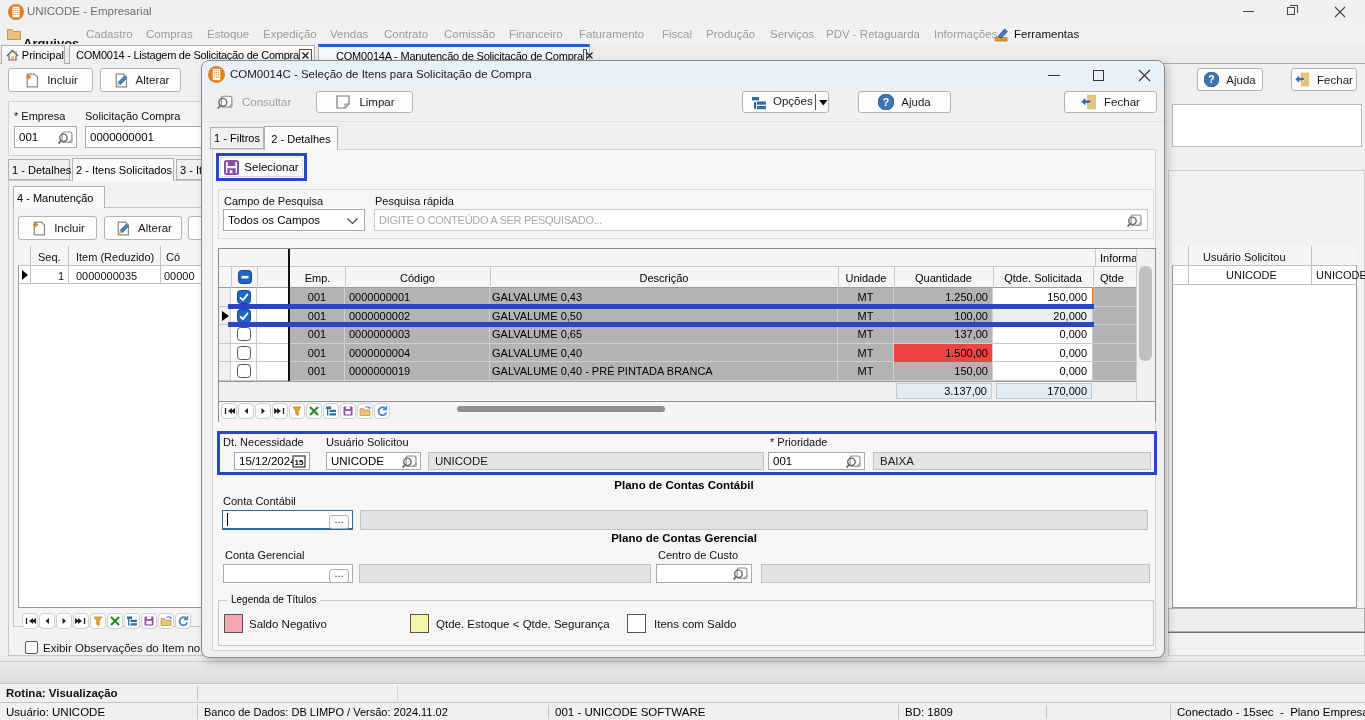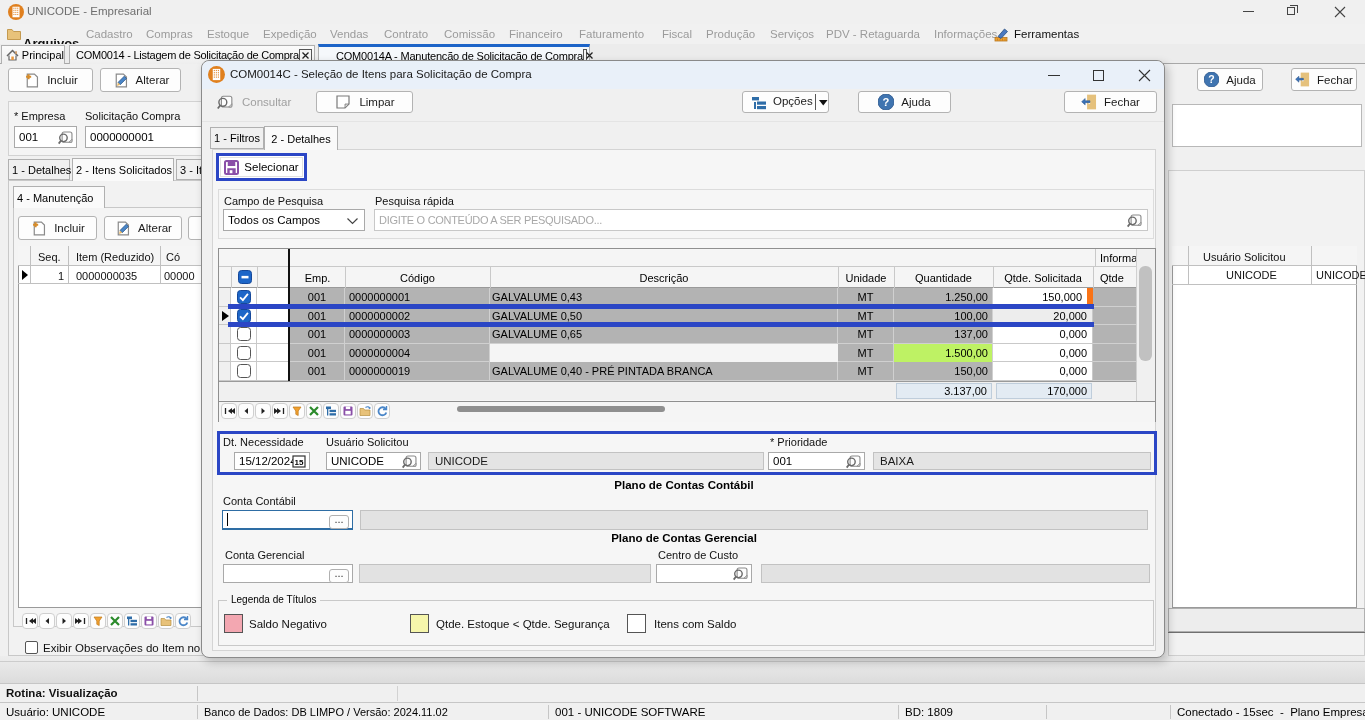--- a/index.html
+++ b/index.html
@@ -389,21 +389,21 @@
               <rect x="0.5" y="0.5" width="13" height="13" rx="3" fill="#1d66c8" stroke="#15489a"></rect>
               <path d="M3.08 7.28 L5.88 10.08 L10.92 3.9200000000000004" stroke="#fff" stroke-width="1.8" fill="none"></path>
             </svg>
           </div>
           <div style="position:absolute;left:38px;top:0;width:31px;height:18.5px;background:#fff;border-bottom:1px solid #c9c9c9"></div>
           <div style="position:absolute;left:71px;top:0;width:55px;height:18.5px;background:#b3b3b3;border-bottom:1px solid #d0d0d0;border-right:1px solid #d0d0d0;text-align:center;padding-top:3px;font-size:11px">001</div>
           <div style="position:absolute;left:126px;top:0;width:145px;height:18.5px;background:#b3b3b3;border-bottom:1px solid #d0d0d0;border-right:1px solid #d0d0d0;padding:3px 0 0 4px;font-size:11px">0000000001</div>
           <div style="position:absolute;left:271px;top:0;width:348px;height:18.5px;background:#b3b3b3;border-bottom:1px solid #d0d0d0;border-right:1px solid #d0d0d0;padding:3px 0 0 2px;font-size:11px">GALVALUME 0,43</div>
           <div style="position:absolute;left:619px;top:0;width:56px;height:18.5px;background:#b3b3b3;border-bottom:1px solid #d0d0d0;border-right:1px solid #d0d0d0;text-align:center;padding-top:3px;font-size:11px">MT</div>
           <div style="position:absolute;left:675px;top:0;width:99px;height:18.5px;background:#b3b3b3;border-bottom:1px solid #d0d0d0;border-right:1px solid #d0d0d0;text-align:right;padding:3px 4px 0 0;font-size:11px">1.250,00</div>
-          <div style="position:absolute;left:774px;top:0;width:100px;height:18.5px;background:#fff;border-bottom:1px solid #c9c9c9;border-right:6px solid #f97316;text-align:right;padding:3px 5px 0 0;font-size:11px">150,000</div>
+          <div style="position:absolute;left:774px;top:0;width:100px;height:18.5px;background:#fff;border-bottom:1px solid #c9c9c9;border-right:1px solid #f97316;text-align:right;padding:3px 5px 0 0;font-size:11px">150,000</div>
           <div style="position:absolute;left:874px;top:0;width:43px;height:18.5px;background:#b3b3b3;border-bottom:1px solid #d0d0d0"></div>
         </div>
         <div style="position:absolute;left:0;top:18.5px;width:936px;height:18.5px">
           <div style="position:absolute;left:0;top:0;width:12px;height:18.5px;background:#f0f0f0;border-bottom:1px solid #c9c9c9;border-right:1px solid #c9c9c9"></div>
           <svg style="position:absolute;left:2px;top:4px" width="9" height="10">
             <path d="M1 0 L8 5 L1 10 z" fill="#000"></path>
           </svg>
           <div style="position:absolute;left:12px;top:0;width:26px;height:18.5px;background:#fff;border-bottom:1px solid #c9c9c9;border-right:1px solid #c9c9c9"></div>
           <div style="position:absolute;left:18px;top:2px">
             <svg width="14" height="14">
@@ -441,22 +441,23 @@
           <div style="position:absolute;left:0;top:0;width:12px;height:18.5px;background:#f0f0f0;border-bottom:1px solid #c9c9c9;border-right:1px solid #c9c9c9"></div>
           <div style="position:absolute;left:12px;top:0;width:26px;height:18.5px;background:#fff;border-bottom:1px solid #c9c9c9;border-right:1px solid #c9c9c9"></div>
           <div style="position:absolute;left:18px;top:2px">
             <svg width="14" height="14">
               <rect x="0.5" y="0.5" width="13" height="13" rx="3" fill="#fff" stroke="#555"></rect>
             </svg>
           </div>
           <div style="position:absolute;left:38px;top:0;width:31px;height:18.5px;background:#fff;border-bottom:1px solid #c9c9c9"></div>
           <div style="position:absolute;left:71px;top:0;width:55px;height:18.5px;background:#b3b3b3;border-bottom:1px solid #d0d0d0;border-right:1px solid #d0d0d0;text-align:center;padding-top:3px;font-size:11px">001</div>
           <div style="position:absolute;left:126px;top:0;width:145px;height:18.5px;background:#b3b3b3;border-bottom:1px solid #d0d0d0;border-right:1px solid #d0d0d0;padding:3px 0 0 4px;font-size:11px">0000000004</div>
+          <div style="position:absolute;left:271px;top:0;width:348px;height:18.5px;background:#b3b3b3;border-bottom:1px solid #d0d0d0;border-right:1px solid #d0d0d0;padding:3px 0 0 2px;font-size:11px">GALVALUME 0,40</div>
           <div style="position:absolute;left:619px;top:0;width:56px;height:18.5px;background:#b3b3b3;border-bottom:1px solid #d0d0d0;border-right:1px solid #d0d0d0;text-align:center;padding-top:3px;font-size:11px">MT</div>
-          <div style="position:absolute;left:675px;top:0;width:99px;height:18.5px;background:#bef264;border-bottom:1px solid #d0d0d0;border-right:1px solid #d0d0d0;text-align:right;padding:3px 4px 16px 0;font-size:11px">1.500,00</div>
+          <div style="position:absolute;left:675px;top:0;width:99px;height:18.5px;background:#ef4444;border-bottom:1px solid #d0d0d0;border-right:1px solid #d0d0d0;text-align:right;padding:3px 4px 16px 0;font-size:11px">1.500,00</div>
           <div style="position:absolute;left:774px;top:0;width:100px;height:18.5px;background:#fff;border-bottom:1px solid #c9c9c9;border-right:1px solid #c9c9c9;text-align:right;padding:3px 5px 0 0;font-size:11px">0,000</div>
           <div style="position:absolute;left:874px;top:0;width:43px;height:18.5px;background:#b3b3b3;border-bottom:1px solid #d0d0d0"></div>
         </div>
         <div style="position:absolute;left:0;top:74px;width:936px;height:18.5px">
           <div style="position:absolute;left:0;top:0;width:12px;height:18.5px;background:#f0f0f0;border-bottom:1px solid #c9c9c9;border-right:1px solid #c9c9c9"></div>
           <div style="position:absolute;left:12px;top:0;width:26px;height:18.5px;background:#fff;border-bottom:1px solid #c9c9c9;border-right:1px solid #c9c9c9"></div>
           <div style="position:absolute;left:18px;top:2px">
             <svg width="14" height="14">
               <rect x="0.5" y="0.5" width="13" height="13" rx="3" fill="#fff" stroke="#555"></rect>
             </svg>

